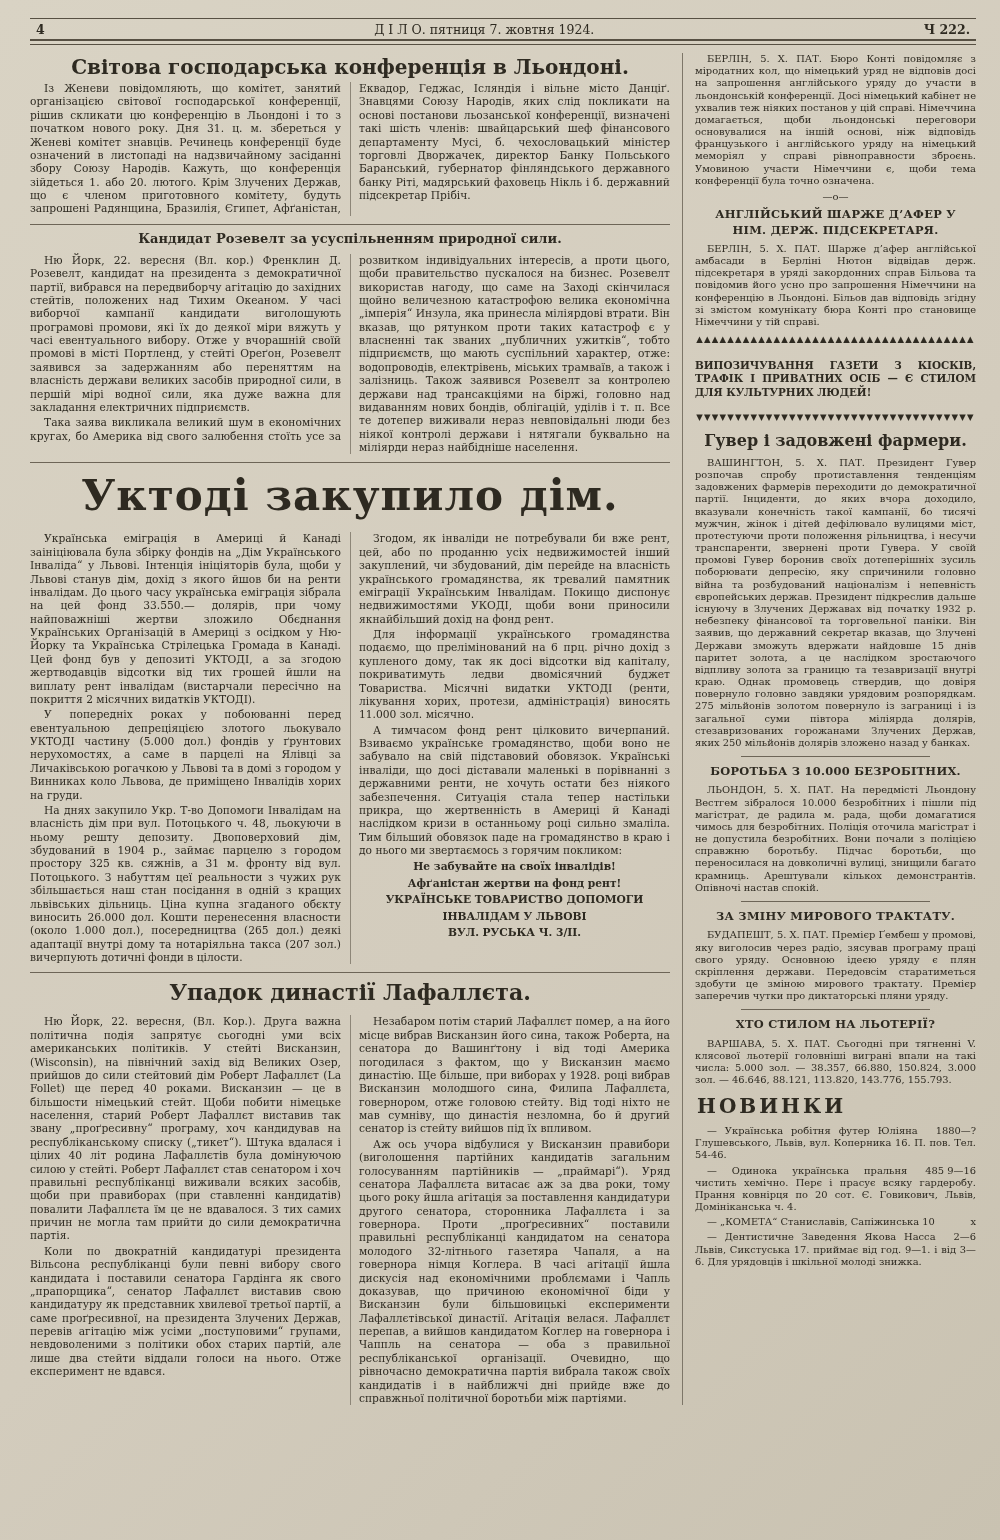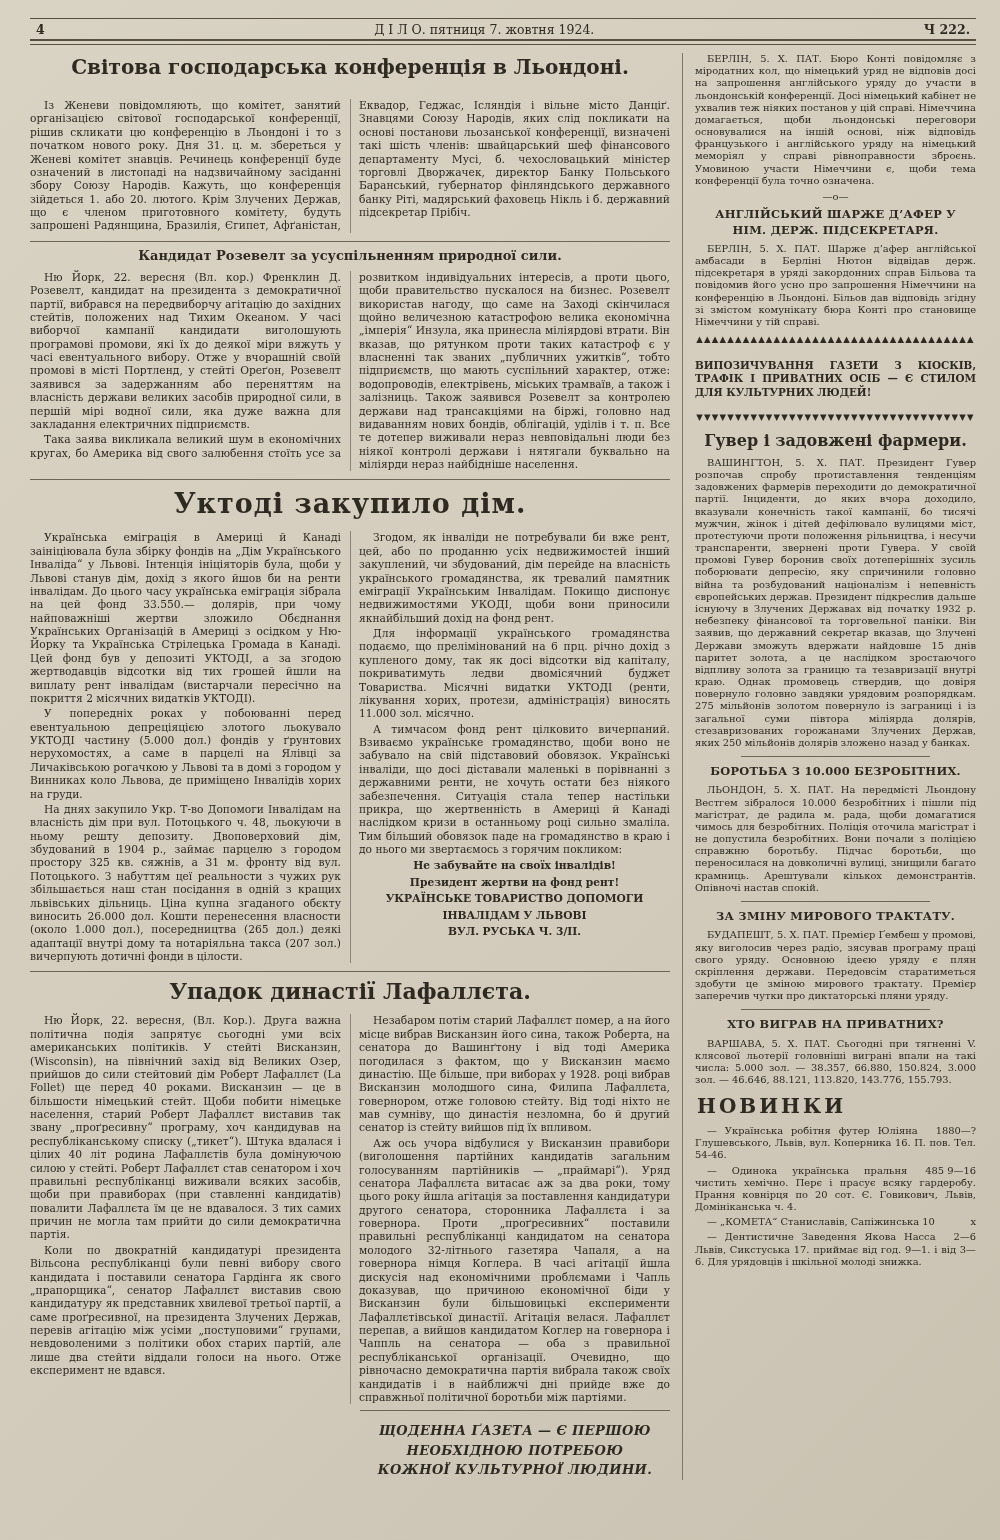--- a/index.html
+++ b/index.html
@@ -6,23 +6,23 @@
   body{background:#97907f;font-family:"DejaVu Serif",serif;}
   .page{width:1000px;height:1540px;margin:0 auto;background:linear-gradient(135deg,#d9d3c4 0%,#d3ccbd 55%,#c9c2b1 100%);color:#2e2a21;overflow:hidden;padding:18px 24px 0 30px;box-sizing:border-box;}
   .masthead{display:flex;justify-content:space-between;align-items:baseline;font-size:12.5px;border-top:1px solid #575043;padding:3px 6px 2px 6px;}
   .masthead .page-num{font-weight:bold;}
   .masthead .issue{font-weight:bold;}
   .double-rule{border-top:2px solid #575043;border-bottom:1px solid #575043;height:3px;margin-bottom:8px;}
   .content{display:flex;align-items:stretch;}
   .main-col{flex:0 0 640px;width:640px;padding-right:12px;}
   .right-col{flex:1;border-left:1px solid #7d7668;padding-left:12px;font-size:9.9px;line-height:1.23;}
   
-  .a1-title{font-size:20px;text-align:center;margin:2px 0 20px;font-weight:bold;}
+  .a1-title{font-size:20px;text-align:center;margin:2px 0 3px;font-weight:bold;}
   .a2-title{font-size:13px;text-align:center;margin:4px 0 8px;font-weight:bold;}
-  .a3-title{font-size:27px;text-align:center;margin:8px 0 12px;font-weight:bold;letter-spacing:1px;}
+  .a3-title{font-size:42px;text-align:center;margin:8px 0 12px;font-weight:bold;letter-spacing:1px;}
   .a4-title{font-size:22px;text-align:center;margin:6px 0 10px;font-weight:bold;}
   .body-text{font-size:10.7px;line-height:1.25;text-align:justify;}
   .cols2{column-count:2;column-gap:18px;column-rule:1px solid #8d8678;}
   .body-text p{text-indent:14px;margin:0 0 2px;}
   .hr{border-top:1px solid #6d6557;margin:8px 0 6px;}
   .appeal{text-indent:0 !important;text-align:center;font-weight:bold;margin:3px 0 !important;}
   .slogan{font-style:italic;font-weight:bold;text-align:center;font-size:13px;margin:6px 0 0 330px;border-top:1px solid #6d6557;padding:10px 8px 0;letter-spacing:0.4px;line-height:1.5;}
   
   .r-title{font-size:11.4px;font-weight:bold;text-align:center;margin:4px 4px 5px;line-height:1.35;letter-spacing:0.3px;}
   .r-body{text-indent:12px;text-align:justify;margin:0 0 4px;}
@@ -75,40 +75,39 @@
       <section>
         <h1 class="a3-title">Уктоді закупило дім.</h1>
         <div class="body-text cols2">
           <p>Українська еміграція в Америці й Канаді заініціювала була збірку фондів на „Дім Українського Інваліда“ у Львові. Інтенція ініціяторів була, щоби у Львові станув дім, дохід з якого йшов би на ренти інвалідам. До цього часу українська еміграція зібрала на цей фонд 33.550.— долярів, при чому найповажніші жертви зложило Обєднання Українських Організацій в Америці з осідком у Ню-Йорку та Українська Стрілецька Громада в Канаді. Цей фонд був у депозиті УКТОДІ, а за згодою жертводавців відсотки від тих грошей йшли на виплату рент інвалідам (вистарчали пересічно на покриття 2 місячних видатків УКТОДІ).</p>
           <p>У попередніх роках у побоюванні перед евентуальною депреціяцією злотого льокувало УКТОДІ частину (5.000 дол.) фондів у ґрунтових нерухомостях, а саме в парцелі на Ялівці за Личаківською рогачкою у Львові та в домі з городом у Винниках коло Львова, де приміщено Інвалідів хорих на груди.</p>
           <p>На днях закупило Укр. Т-во Допомоги Інвалідам на власність дім при вул. Потоцького ч. 48, льокуючи в ньому решту депозиту. Двоповерховий дім, збудований в 1904 р., займає парцелю з городом простору 325 кв. сяжнів, а 31 м. фронту від вул. Потоцького. З набуттям цеї реальности з чужих рук збільшається наш стан посідання в одній з кращих львівських дільниць. Ціна купна згаданого обєкту виносить 26.000 дол. Кошти перенесення власности (около 1.000 дол.), посередництва (265 дол.) деякі адаптації внутрі дому та нотаріяльна такса (207 зол.) вичерпують дотичні фонди в цілости.</p>
           <p>Згодом, як інваліди не потребували би вже рент, цей, або по проданню усіх недвижимостей інший закуплений, чи збудований, дім перейде на власність українського громадянства, як тревалий памятник еміграції Українським Інвалідам. Покищо диспонує недвижимостями УКОДІ, щоби вони приносили якнайбільший дохід на фонд рент.</p>
           <p>Для інформації українського громадянства подаємо, що прелімінований на 6 прц. річно дохід з купленого дому, так як досі відсотки від капіталу, покриватимуть ледви двомісячний буджет Товариства. Місячні видатки УКТОДІ (ренти, лікування хорих, протези, адміністрація) виносять 11.000 зол. місячно.</p>
           <p>А тимчасом фонд рент цілковито вичерпаний. Взиваємо українське громадянство, щоби воно не забувало на свій підставовий обовязок. Українські інваліди, що досі діставали маленькі в порівнанні з державними ренти, не хочуть остати без ніякого забезпечення. Ситуація стала тепер настільки прикра, що жертвенність в Америці й Канаді наслідком кризи в останньому році сильно змаліла. Тим більший обовязок паде на громадянство в краю і до нього ми звертаємось з горячим покликом:</p>
           <p class="appeal">Не забувайте на своїх інвалідів!</p>
-          <p class="appeal">Президент жертви на фонд рент!</p>
+          <p class="appeal">Афґаністан жертви на фонд рент!</p>
           <p class="appeal">УКРАЇНСЬКЕ ТОВАРИСТВО ДОПОМОГИ</p>
           <p class="appeal">ІНВАЛІДАМ У ЛЬВОВІ</p>
           <p class="appeal">ВУЛ. РУСЬКА Ч. 3/ІІ.</p>
         </div>
       </section>
 
       <div class="hr"></div>
 
       <section>
         <h2 class="a4-title">Упадок династії Лафаллєта.</h2>
         <div class="body-text cols2">
           <p>Ню Йорк, 22. вересня, (Вл. Кор.). Друга важна політична подія запрятує сьогодні уми всіх американських політиків. У стейті Висканзин, (Wisconsin), на північний захід від Великих Озер, прийшов до сили стейтовий дім Роберт Лафаллєт (La Follet) ще перед 40 роками. Висканзин — це в більшости німецький стейт. Щоби побити німецьке населення, старий Роберт Лафаллєт виставив так звану „проґресивну“ програму, хоч кандидував на республіканському списку („тикет“). Штука вдалася і цілих 40 літ родина Лафаллєтів була домінуючою силою у стейті. Роберт Лафаллєт став сенатором і хоч правильні республіканці виживали всяких засобів, щоби при правиборах (при ставленні кандидатів) повалити Лафаллєта їм це не вдавалося. З тих самих причин не могла там прийти до сили демократична партія.</p>
           <p>Коли по двократній кандидатурі президента Вільсона республіканці були певні вибору свого кандидата і поставили сенатора Гардінга як свого „прапорщика“, сенатор Лафаллєт виставив свою кандидатуру як представник хвилевої третьої партії, а саме проґресивної, на президента Злучених Держав, перевів агітацію між усіми „поступовими“ групами, невдоволеними з політики обох старих партій, але лише два стейти віддали голоси на нього. Отже експеримент не вдався.</p>
           <p>Незабаром потім старий Лафаллєт помер, а на його місце вибрав Висканзин його сина, також Роберта, на сенатора до Вашинґтону і від тоді Америка погодилася з фактом, що у Висканзин маємо династію. Ще більше, при виборах у 1928. році вибрав Висканзин молодшого сина, Филипа Лафаллєта, говернором, отже головою стейту. Від тоді ніхто не мав сумніву, що династія незломна, бо й другий сенатор із стейту вийшов під їх впливом.</p>
           <p>Аж ось учора відбулися у Висканзин правибори (виголошення партійних кандидатів загальним голосуванням партійників — „праймарі“). Уряд сенатора Лафаллєта витасає аж за два роки, тому цього року йшла агітація за поставлення кандидатури другого сенатора, сторонника Лафаллєта і за говернора. Проти „проґресивних“ поставили правильні республіканці кандидатом на сенатора молодого 32-літнього газетяра Чапаля, а на говернора німця Коглера. В часі агітації йшла дискусія над економічними проблємами і Чапль доказував, що причиною економічної біди у Висканзин були більшовицькі експерименти Лафаллєтівської династії. Агітація велася. Лафаллєт перепав, а вийшов кандидатом Коглер на говернора і Чаппль на сенатора — оба з правильної республіканської організації. Очевидно, що рівночасно демократична партія вибрала також своїх кандидатів і в найближчі дні прийде вже до справжньої політичної боротьби між партіями.</p>
         </div>
       </section>
 
-      <p class="slogan">ЩОДЕННА ҐАЗЕТА — Є ПЕРШОЮ НЕОБХІДНОЮ ПОТРЕБОЮ КОЖНОЇ КУЛЬТУРНОЇ ЛЮДИНИ.</p>
 
     </div>
 
     <aside class="right-col">
 
       <section>
         <p class="r-body">БЕРЛІН, 5. X. ПАТ. Бюро Конті повідомляє з міродатних кол, що німецький уряд не відповів досі на запрошення англійського уряду до участи в льондонській конференції. Досі німецький кабінет не ухвалив теж ніяких постанов у цій справі. Німеччина домагається, щоби льондонські переговори основувалися на іншій основі, ніж відповідь французького і англійського уряду на німецький меморіял у справі рівноправности зброєнь. Умовиною участи Німеччини є, щоби тема конференції була точно означена.</p>
       </section>
 
       <div class="o-divider">—о—</div>
@@ -139,21 +138,21 @@
       <div class="r-rule"></div>
 
       <section>
         <h3 class="r-title">ЗА ЗМІНУ МИРОВОГО ТРАКТАТУ.</h3>
         <p class="r-body">БУДАПЕШТ, 5. X. ПАТ. Премієр Ґембеш у промові, яку виголосив через радіо, зясував програму праці свого уряду. Основною ідеєю уряду є плян скріплення держави. Передовсім старатиметься здобути це зміною мирового трактату. Премієр заперечив чутки про диктаторські пляни уряду.</p>
       </section>
 
       <div class="r-rule"></div>
 
       <section>
-        <h3 class="r-title">ХТО ВИГРАВ НА ПРИВАТНИХ?</h3>
+        <h3 class="r-title">ХТО СТИЛОМ НА ЛЬОТЕРІЇ?</h3>
         <p class="r-body">ВАРШАВА, 5. X. ПАТ. Сьогодні при тягненні V. клясової льотерії головніші виграні впали на такі числа: 5.000 зол. — 38.357, 66.880, 150.824, 3.000 зол. — 46.646, 88.121, 113.820, 143.776, 155.793.</p>
       </section>
 
       <section>
         <h3 class="news-title">НОВИНКИ</h3>
         <p class="nov-item"><span class="ref">1880—?</span><span>— Українська робітня футер Юліяна Глушевського, Львів, вул. Коперника 16. П. пов. Тел. 54-46.</span></p>
         <p class="nov-item"><span class="ref">485 9—16</span><span>— Одинока українська пральня чистить хемічно. Перє і прасує всяку гардеробу. Прання ковнірця по 20 сот. Є. Говикович, Львів, Домініканська ч. 4.</span></p>
         <p class="nov-item"><span class="ref">х</span><span>— „КОМЕТА“ Станиславів, Сапіжинська 10</span></p>
         <p class="nov-item"><span class="ref">2—6</span><span>— Дентистичне Заведення Якова Насса Львів, Сикстуська 17. приймає від год. 9—1. і від 3—6. Для урядовців і шкільної молоді знижка.</span></p>
       </section>

